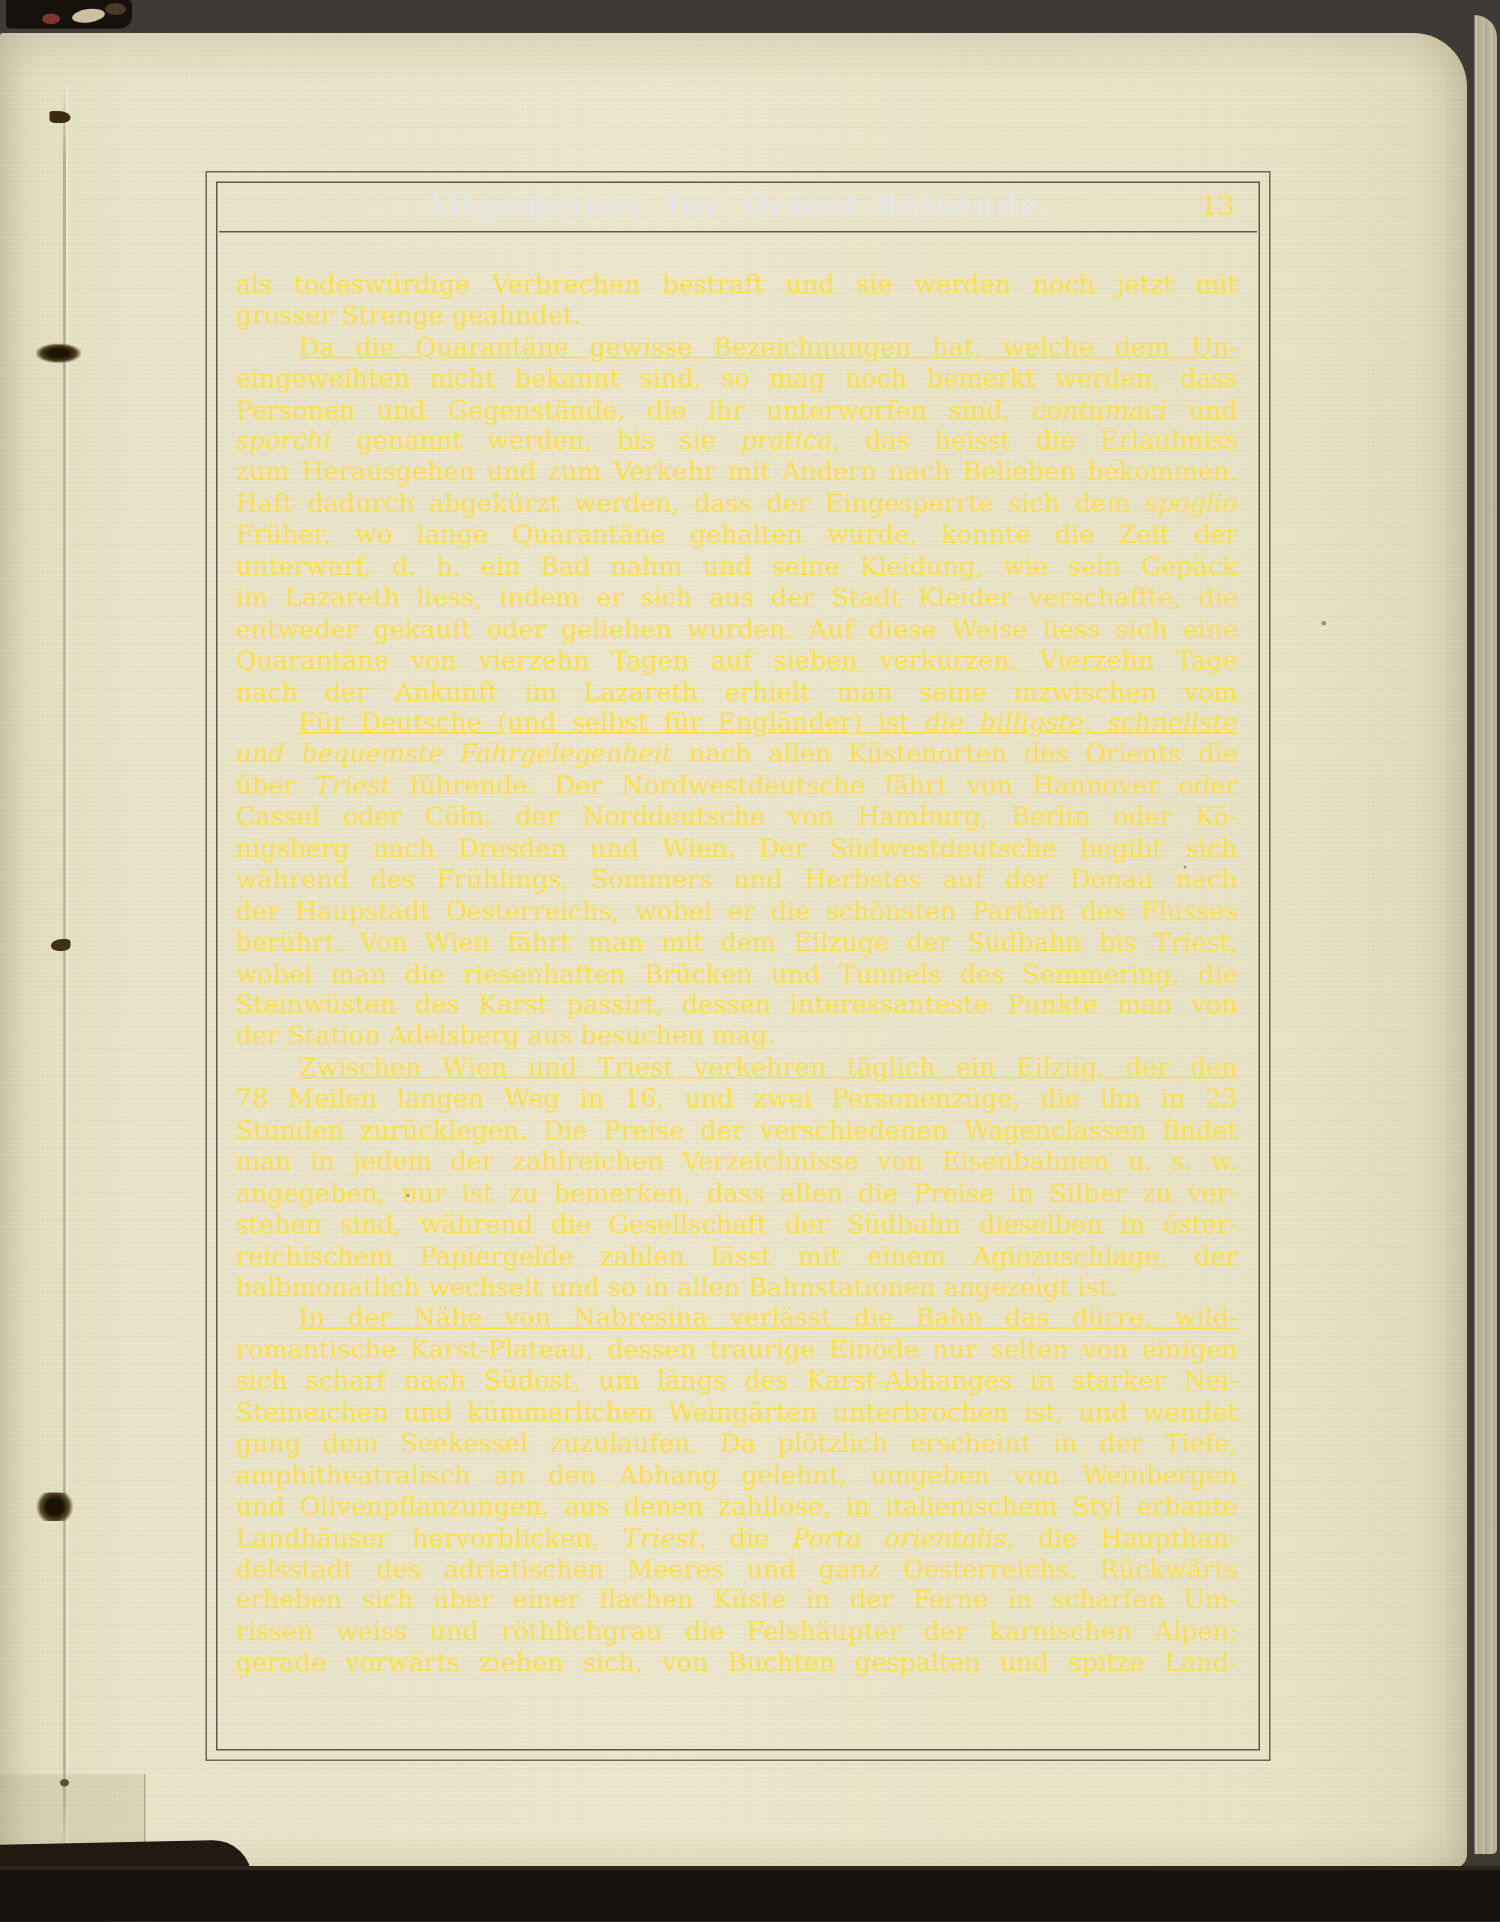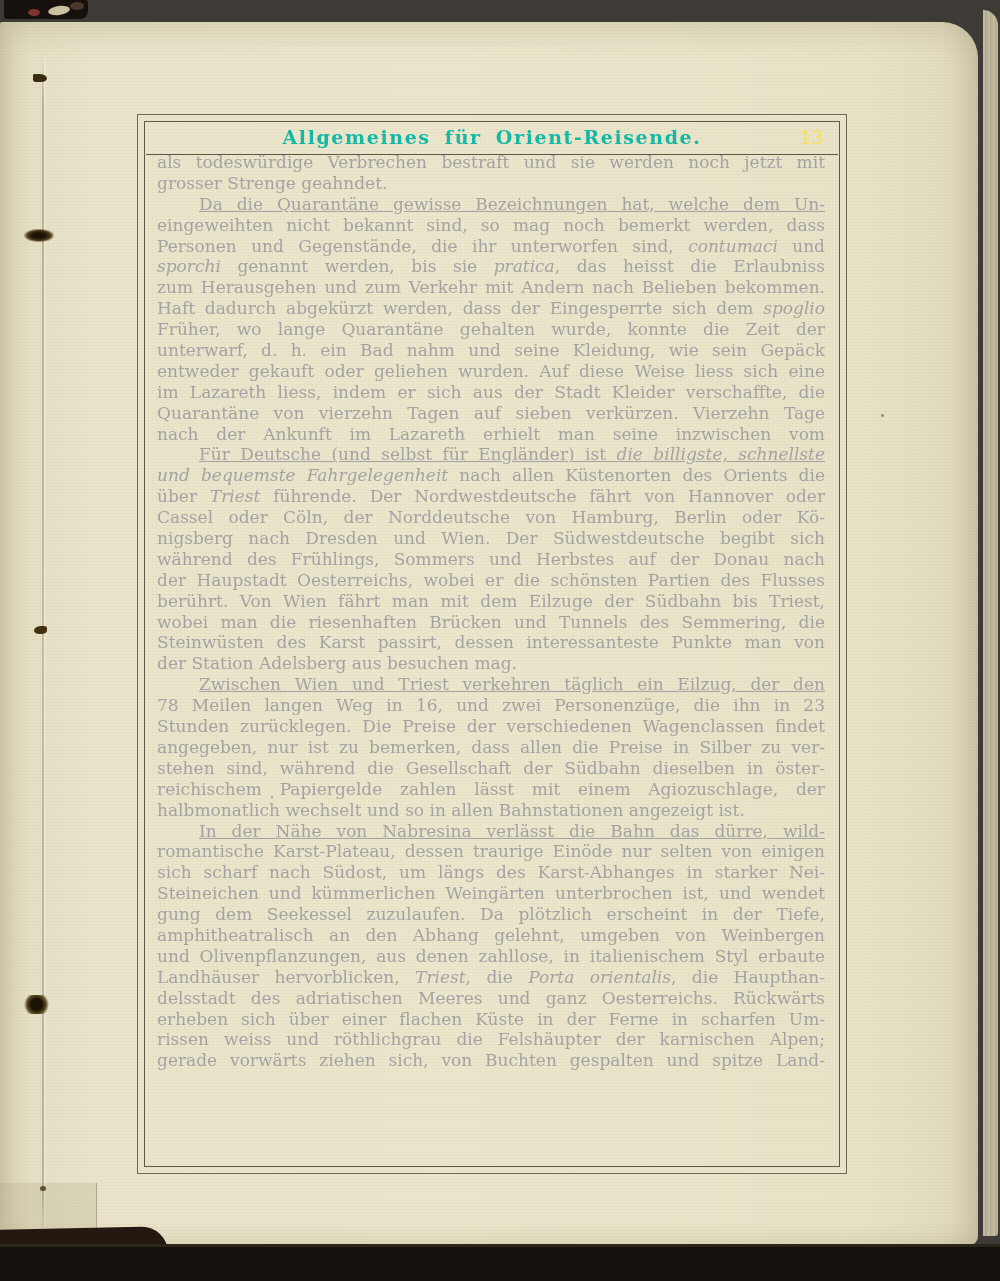--- a/index.html
+++ b/index.html
@@ -39,25 +39,25 @@
   
   .bottom-dark{position:absolute;left:0;top:1244px;width:1000px;height:37px;background:#14100b;}
   .bottom-dark::after{content:"";position:absolute;left:0;top:0;width:100%;height:3px;background:rgba(90,80,55,.35);}
   .spine-bottom-corner{position:absolute;left:0;top:1228px;width:168px;height:53px;background:#231910;
          border-radius:0 26px 0 0;transform:rotate(-1.2deg);}
   
   .frame-outer{position:absolute;left:137px;top:114px;width:708px;height:1058px;border:1px solid #6d6755;}
   .frame-inner{position:absolute;left:144px;top:121px;width:694px;height:1044px;border:1px solid #5e5947;}
   .header-row{position:absolute;left:146px;top:123px;width:692px;height:31px;border-bottom:1px solid #5e5947;}
   .header-title{position:absolute;left:0;top:3px;width:100%;text-align:center;
-         font-weight:700;font-size:19px;letter-spacing:1.6px;word-spacing:6px;color:#14b8a6;}
+         font-weight:700;font-size:19px;letter-spacing:1.6px;word-spacing:6px;color:#e5e5e5;}
   .page-num{position:absolute;right:15px;top:4px;font-size:18px;color:#fde047;}
   
-  .body-text{position:absolute;left:157px;top:152px;width:668px;height:985px;overflow:hidden;
-         font-size:17px;line-height:20.9px;color:#a3a3a3;}
+  .body-text{position:absolute;left:157px;top:180px;width:668px;height:985px;overflow:hidden;
+         font-size:17px;line-height:20.9px;color:#fde047;}
   .line{height:20.9px;overflow:hidden;text-align:justify;text-align-last:justify;}
   .line.last{text-align-last:left;}
   .line.indent{text-indent:42px;text-decoration:underline;}
   .it{font-style:italic;}
   
   .speck{position:absolute;border-radius:50%;background:rgba(85,72,48,.55);}
   .sp1{left:881px;top:414px;width:3px;height:3px;}
   .sp2{left:789px;top:577px;width:2px;height:2px;}
   .sp3{left:271px;top:796px;width:2px;height:2px;}
 </style>
@@ -95,38 +95,39 @@
       <div class="line"><span>als todeswürdige Verbrechen bestraft und sie werden noch jetzt mit</span></div>
       <div class="line last"><span>grosser Strenge geahndet.</span></div>
       <div class="line indent"><span>Da die Quarantäne gewisse Bezeichnungen hat, welche dem Un-</span></div>
       <div class="line"><span>eingeweihten nicht bekannt sind, so mag noch bemerkt werden, dass</span></div>
       <div class="line"><span>Personen und Gegenstände, die ihr unterworfen sind, </span><span class="it">contumaci</span><span> und</span></div>
       <div class="line"><span class="it">sporchi</span><span> genannt werden, bis sie </span><span class="it">pratica</span><span>, das heisst die Erlaubniss</span></div>
       <div class="line"><span>zum Herausgehen und zum Verkehr mit Andern nach Belieben bekommen.</span></div>
       <div class="line"><span>Haft dadurch abgekürzt werden, dass der Eingesperrte sich dem </span><span class="it">spoglio</span></div>
       <div class="line"><span>Früher, wo lange Quarantäne gehalten wurde, konnte die Zeit der</span></div>
       <div class="line"><span>unterwarf, d. h. ein Bad nahm und seine Kleidung, wie sein Gepäck</span></div>
+      <div class="line"><span>im Lazareth liess, indem er sich aus der Stadt Kleider verschaffte, die</span></div>
       <div class="line"><span>entweder gekauft oder geliehen wurden. Auf diese Weise liess sich eine</span></div>
-      <div class="line"><span>im Lazareth liess, indem er sich aus der Stadt Kleider verschaffte, die</span></div>
       <div class="line"><span>Quarantäne von vierzehn Tagen auf sieben verkürzen. Vierzehn Tage</span></div>
       <div class="line"><span>nach der Ankunft im Lazareth erhielt man seine inzwischen vom</span></div>
       <div class="line indent"><span>Für Deutsche (und selbst für Engländer) ist </span><span class="it">die billigste, schnellste</span></div>
       <div class="line"><span class="it">und bequemste Fahrgelegenheit</span><span> nach allen Küstenorten des Orients die</span></div>
       <div class="line"><span>über </span><span class="it">Triest</span><span> führende. Der Nordwestdeutsche fährt von Hannover oder</span></div>
       <div class="line"><span>Cassel oder Cöln, der Norddeutsche von Hamburg, Berlin oder Kö-</span></div>
       <div class="line"><span>nigsberg nach Dresden und Wien. Der Südwestdeutsche begibt sich</span></div>
       <div class="line"><span>während des Frühlings, Sommers und Herbstes auf der Donau nach</span></div>
       <div class="line"><span>der Haupstadt Oesterreichs, wobei er die schönsten Partien des Flusses</span></div>
       <div class="line"><span>berührt. Von Wien fährt man mit dem Eilzuge der Südbahn bis Triest,</span></div>
       <div class="line"><span>wobei man die riesenhaften Brücken und Tunnels des Semmering, die</span></div>
       <div class="line"><span>Steinwüsten des Karst passirt, dessen interessanteste Punkte man von</span></div>
       <div class="line last"><span>der Station Adelsberg aus besuchen mag.</span></div>
       <div class="line indent"><span>Zwischen Wien und Triest verkehren täglich ein Eilzug, der den</span></div>
       <div class="line"><span>78 Meilen langen Weg in 16, und zwei Personenzüge, die ihn in 23</span></div>
       <div class="line"><span>Stunden zurücklegen. Die Preise der verschiedenen Wagenclassen findet</span></div>
+      <div class="line"><span>man in jedem der zahlreichen Verzeichnisse von Eisenbahnen u. s. w.</span></div>
       <div class="line"><span>angegeben, nur ist zu bemerken, dass allen die Preise in Silber zu ver-</span></div>
       <div class="line"><span>stehen sind, während die Gesellschaft der Südbahn dieselben in öster-</span></div>
       <div class="line"><span>reichischem Papiergelde zahlen lässt mit einem Agiozuschlage, der</span></div>
       <div class="line last"><span>halbmonatlich wechselt und so in allen Bahnstationen angezeigt ist.</span></div>
       <div class="line indent"><span>In der Nähe von Nabresina verlässt die Bahn das dürre, wild-</span></div>
       <div class="line"><span>romantische Karst-Plateau, dessen traurige Einöde nur selten von einigen</span></div>
       <div class="line"><span>sich scharf nach Südost, um längs des Karst-Abhanges in starker Nei-</span></div>
       <div class="line"><span>Steineichen und kümmerlichen Weingärten unterbrochen ist, und wendet</span></div>
       <div class="line"><span>gung dem Seekessel zuzulaufen. Da plötzlich erscheint in der Tiefe,</span></div>
       <div class="line"><span>amphitheatralisch an den Abhang gelehnt, umgeben von Weinbergen</span></div>

